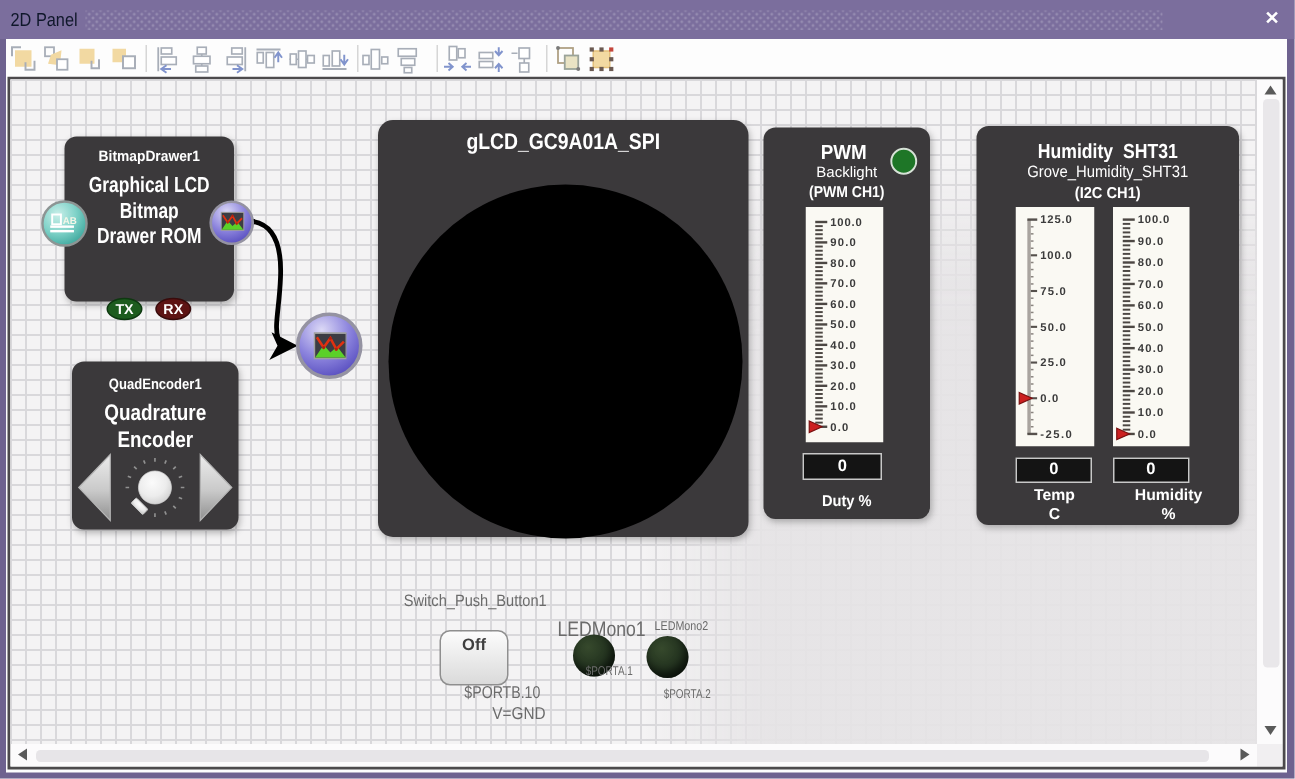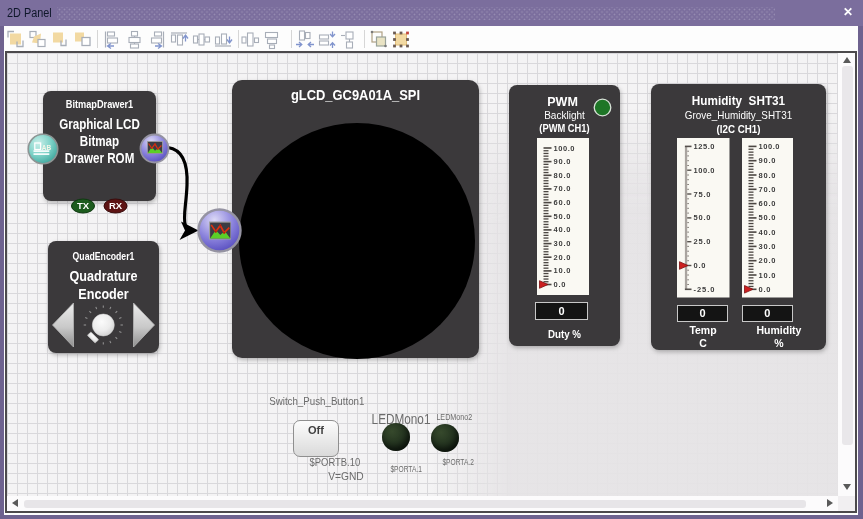--- a/index.html
+++ b/index.html
@@ -120,21 +120,21 @@
     <rect x="395.5" y="8.0" width="11" height="11" fill="#f2d9a2" stroke="#e4c07a" stroke-width="1"></rect>
     <rect x="393.1" y="5.6" width="2.8" height="2.8" fill="#6b5a52"></rect>
     <rect x="393.1" y="12.1" width="2.8" height="2.8" fill="#6b5a52"></rect>
     <rect x="393.1" y="18.6" width="2.8" height="2.8" fill="#6b5a52"></rect>
     <rect x="399.6" y="5.6" width="2.8" height="2.8" fill="#6b5a52"></rect>
     <rect x="399.6" y="18.6" width="2.8" height="2.8" fill="#6b5a52"></rect>
     <rect x="406.1" y="5.6" width="2.8" height="2.8" fill="#c4463c"></rect>
     <rect x="406.1" y="12.1" width="2.8" height="2.8" fill="#6b5a52"></rect>
     <rect x="406.1" y="18.6" width="2.8" height="2.8" fill="#6b5a52"></rect>
   </svg>
-<div class="dbox" style="left:232px;top:80px;width:247px;height:278px;border-radius:10px">
+<div class="dbox" style="left:252px;top:80px;width:247px;height:278px;border-radius:10px">
     <div class="cap" style="top:6px;font-size:15px;font-weight:600;transform:scaleX(0.86)">gLCD_GC9A01A_SPI</div>
     <div style="position:absolute;left:6.5px;top:42.5px;width:236px;height:236px;border-radius:50%;background:#000"></div>
   </div>
 <svg style="position:absolute;left:150px;top:130px" width="110" height="120" viewBox="0 0 110 120">
     <path d="M 18 17.5 C 32 19.5, 38 32, 37 55 C 36.3 75, 32.5 88, 35.5 96" fill="none" stroke="#000" stroke-width="3.2"></path>
     <path d="M 48.5 100.5 L 31 91.5 L 35 100.5 L 29.5 110 Z" fill="#000"></path>
   </svg>
 <div class="dbox" style="left:43px;top:91px;width:113px;height:110px">
     <div class="cap" style="top:8px;font-size:10px;transform:scaleX(0.92)">BitmapDrawer1</div>
     <div class="cap" style="top:24.5px;font-size:14.5px;line-height:17.4px;transform:scaleX(0.8)">Graphical LCD<br>Bitmap<br>Drawer ROM</div>
@@ -427,15 +427,15 @@
     <path d="M 2.5 147.5 L 11 151.3 L 2.5 155.1 Z" fill="#cc2020" stroke="#7a1010" stroke-width="0.8"></path>
   </svg>
 <div class="vbox" style="left:677px;top:304.5px;width:51px;height:17px;line-height:15px">0</div>
 <div class="vbox" style="left:741.5px;top:304.5px;width:51.5px;height:17px;line-height:15px">0</div>
 <div class="glabel" style="left:263px;top:395px;width:106px;font-size:11px"><span style="display:inline-block;transform:scaleX(0.885)">Switch_Push_Button1</span></div>
 <div style="position:absolute;left:293px;top:420px;width:46px;height:37px;border-radius:7px;border:1.5px solid #8f8f8f;background:linear-gradient(to bottom,#fcfcfc,#dadada);color:#3f3f3f;font-weight:bold;font-size:11px;text-align:center;line-height:19px">Off</div>
 <div class="glabel" style="left:266px;top:456px;width:100px;font-size:11.5px"><span style="display:inline-block;transform:scaleX(0.82)">$PORTB.10</span></div>
 <div class="glabel" style="left:266px;top:469.5px;width:100px;font-size:11.5px"><span style="display:inline-block;transform:scaleX(0.89)">V=GND</span></div>
 <div class="glabel" style="left:366px;top:411px;width:60px;font-size:14px"><span style="display:inline-block;transform:scaleX(0.84)">LEDMono1</span></div>
 <div style="position:absolute;left:381.5px;top:422.5px;width:28px;height:28px;border-radius:50%;background:radial-gradient(circle at 36% 30%, #36492c 0%, #243420 50%, #152215 85%, #0e180f 100%);box-shadow: inset -2px -4px 6px rgba(0,0,0,0.55);"></div>
-<div class="glabel" style="left:366px;top:464px;width:60px;font-size:8.5px"><span style="display:inline-block;transform:scaleX(0.78)">$PORTA.1</span></div>
+<div class="glabel" style="left:366px;top:442px;width:60px;font-size:8.5px"><span style="display:inline-block;transform:scaleX(0.78)">$PORTA.1</span></div>
 <div class="glabel" style="left:416px;top:412px;width:60px;font-size:8.5px"><span style="display:inline-block;transform:scaleX(0.84)">LEDMono2</span></div>
 <div style="position:absolute;left:431px;top:423.5px;width:28px;height:28px;border-radius:50%;background:radial-gradient(circle at 36% 30%, #36492c 0%, #243420 50%, #152215 85%, #0e180f 100%);box-shadow: inset -2px -4px 6px rgba(0,0,0,0.55);"></div>
 <div class="glabel" style="left:416px;top:457px;width:62px;font-size:8.5px"><span style="display:inline-block;transform:scaleX(0.78)">$PORTA.2</span></div>
 </body></html>

